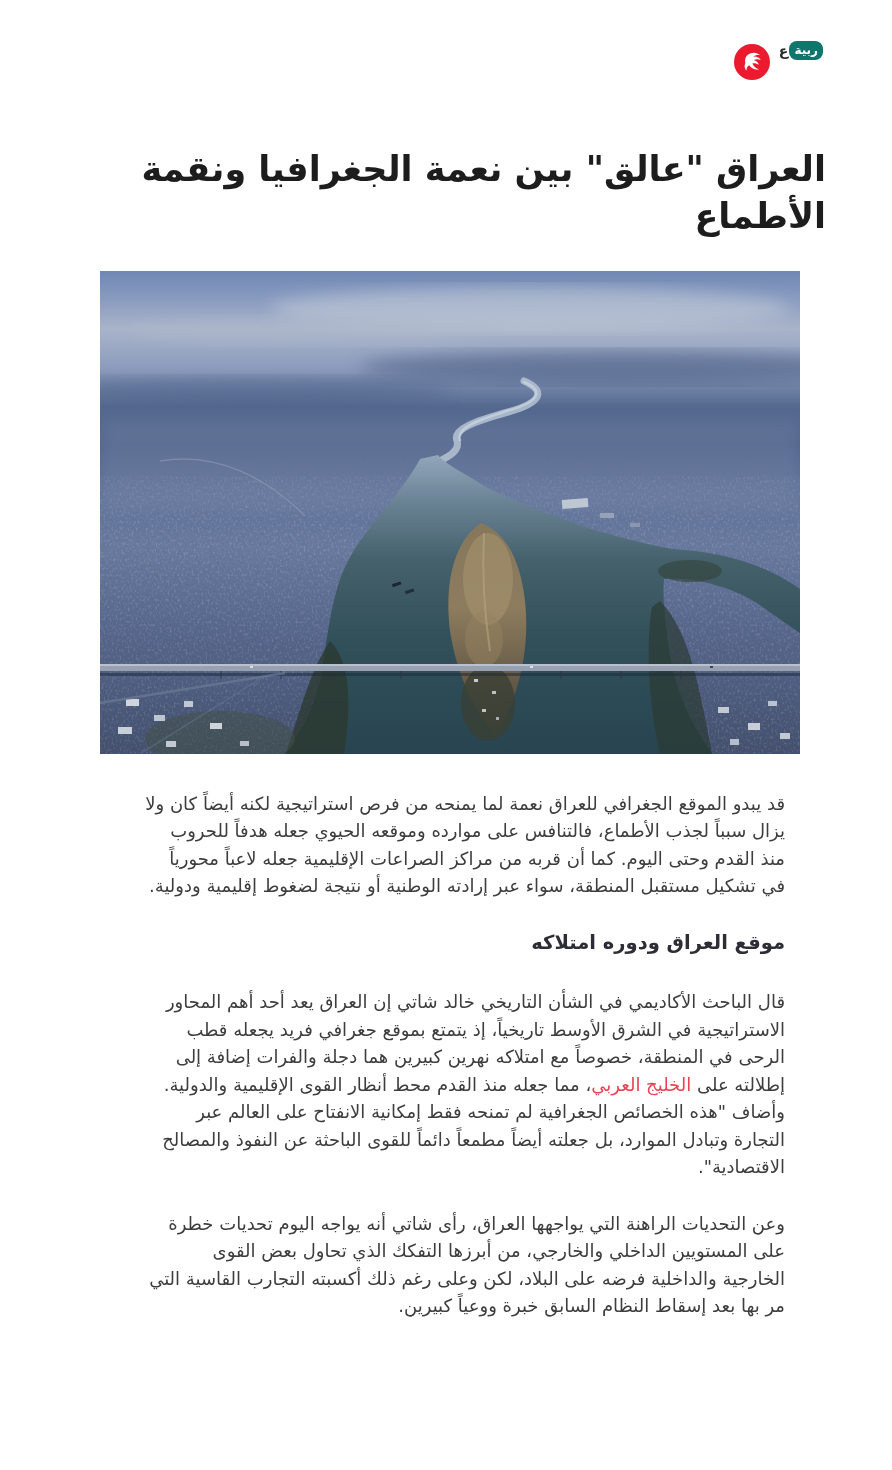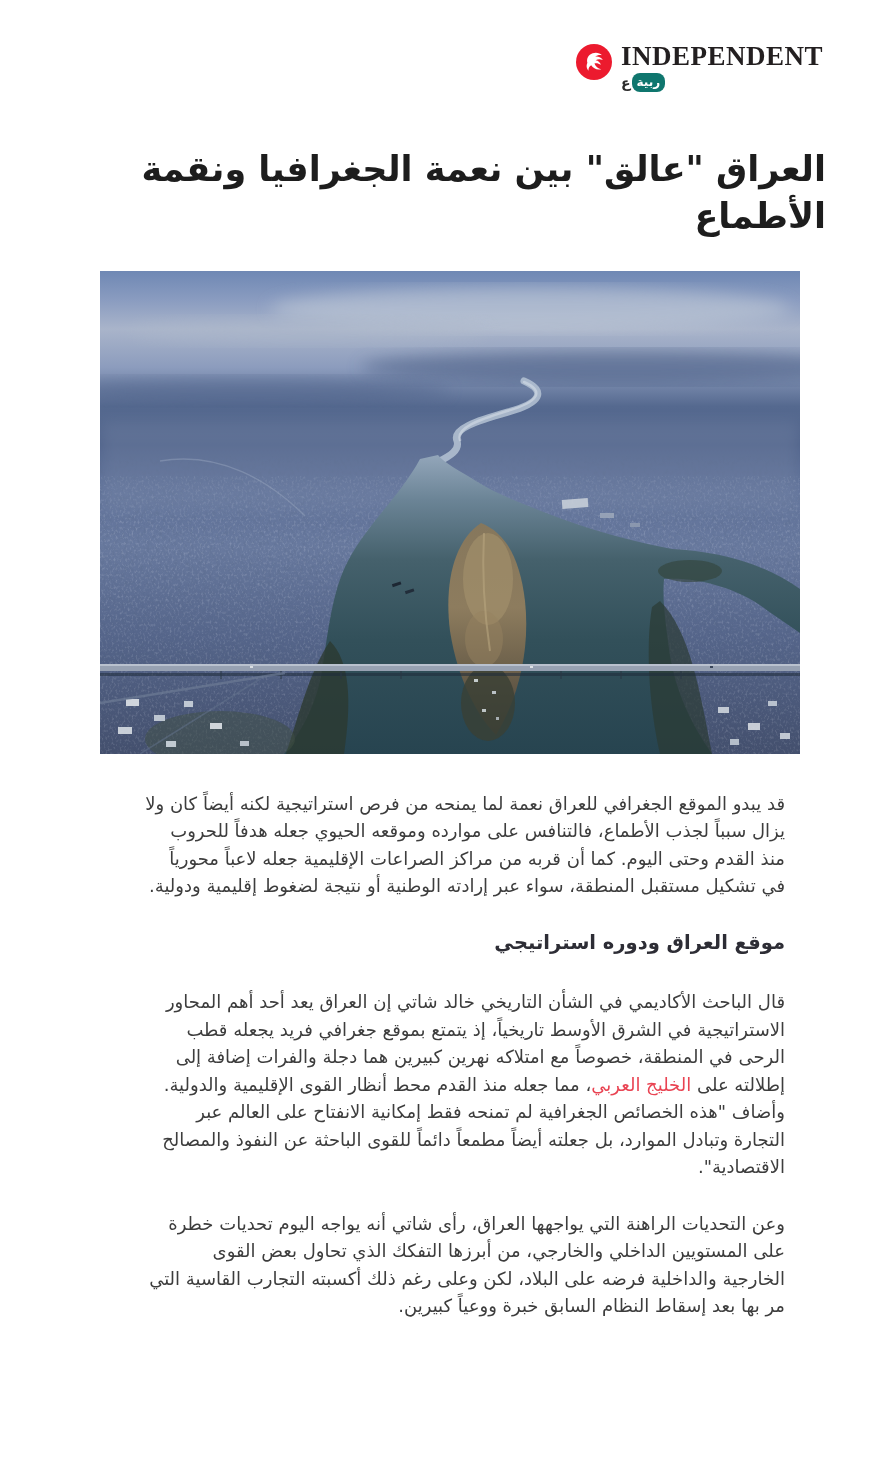--- a/index.html
+++ b/index.html
@@ -43,21 +43,20 @@
       <svg width="28" height="28" viewBox="0 0 40 40" aria-hidden="true">
         <path fill="#ffffff" d="M10.5,21 C9,15 12,9.5 18,7.5 C23,5.8 28.5,7 31.5,10.2
           C27.5,9.6 24,10.4 21.6,12.2 C26.8,11.8 30.6,13.6 32.6,17
           C28.8,15.6 25.2,15.8 22.4,17.4 C26.4,18.2 29,20.6 29.8,24
           C26.6,21.8 23.4,21.2 20.6,22 C22.2,26.4 25.6,29.2 30.4,30.2
           C24.4,31.6 19,29.4 16,24.6 C13.2,26.2 11.8,29 12.2,32.4
           C9.2,29.4 8.6,25 10.5,21 Z"></path>
       </svg>
     </div>
     <div class="logo-text">
-      <span class="brand-word">INDEPENDENT</span>
       <span class="brand-ar">
         <span class="ain">ع</span>
         <span class="boxed">ربية</span>
       </span>
     </div>
   </div>
 
   <h1 class="headline">العراق "عالق" بين نعمة الجغرافيا ونقمة الأطماع</h1>
 
   <figure class="hero">
@@ -191,18 +190,18 @@
         <rect x="668" y="430" width="9" height="5" fill="#cdd5dd"></rect>
         <rect x="680" y="462" width="10" height="6" fill="#d7dde3"></rect>
       </g>
 
       <path d="M60,190 C120,180 170,210 205,245" stroke="#94a2bb" stroke-width="1.5" opacity=".5" fill="none"></path>
     </svg>
   </figure>
 
   <div class="article-body" id="article-body">
       <p><span>قد يبدو الموقع الجغرافي للعراق نعمة لما يمنحه من فرص استراتيجية لكنه أيضاً كان ولا يزال سبباً لجذب الأطماع، فالتنافس على موارده وموقعه الحيوي جعله هدفاً للحروب منذ القدم وحتى اليوم. كما أن قربه من مراكز الصراعات الإقليمية جعله لاعباً محورياً في تشكيل مستقبل المنطقة، سواء عبر إرادته الوطنية أو نتيجة لضغوط إقليمية ودولية.</span></p>
-      <h2>موقع العراق ودوره استراتيجي</h2>
+      <h2>موقع العراق ودوره امتلاكه</h2>
       <p><span>قال الباحث الأكاديمي في الشأن التاريخي خالد شاتي إن العراق يعد أحد أهم المحاور الاستراتيجية في الشرق الأوسط تاريخياً، إذ يتمتع بموقع جغرافي فريد يجعله قطب الرحى في المنطقة، خصوصاً مع امتلاكه نهرين كبيرين هما دجلة والفرات إضافة إلى إطلالته على </span><a href="#" class="inline-link">الخليج العربي</a><span>، مما جعله منذ القدم محط أنظار القوى الإقليمية والدولية. وأضاف "هذه الخصائص الجغرافية لم تمنحه فقط إمكانية الانفتاح على العالم عبر التجارة وتبادل الموارد، بل جعلته أيضاً مطمعاً دائماً للقوى الباحثة عن النفوذ والمصالح الاقتصادية".</span></p>
       <p><span>وعن التحديات الراهنة التي يواجهها العراق، رأى شاتي أنه يواجه اليوم تحديات خطرة على المستويين الداخلي والخارجي، من أبرزها التفكك الذي تحاول بعض القوى الخارجية والداخلية فرضه على البلاد، لكن وعلى رغم ذلك أكسبته التجارب القاسية التي مر بها بعد إسقاط النظام السابق خبرة ووعياً كبيرين.</span></p>
     </div>
 
 </div>
 
 </body></html>

